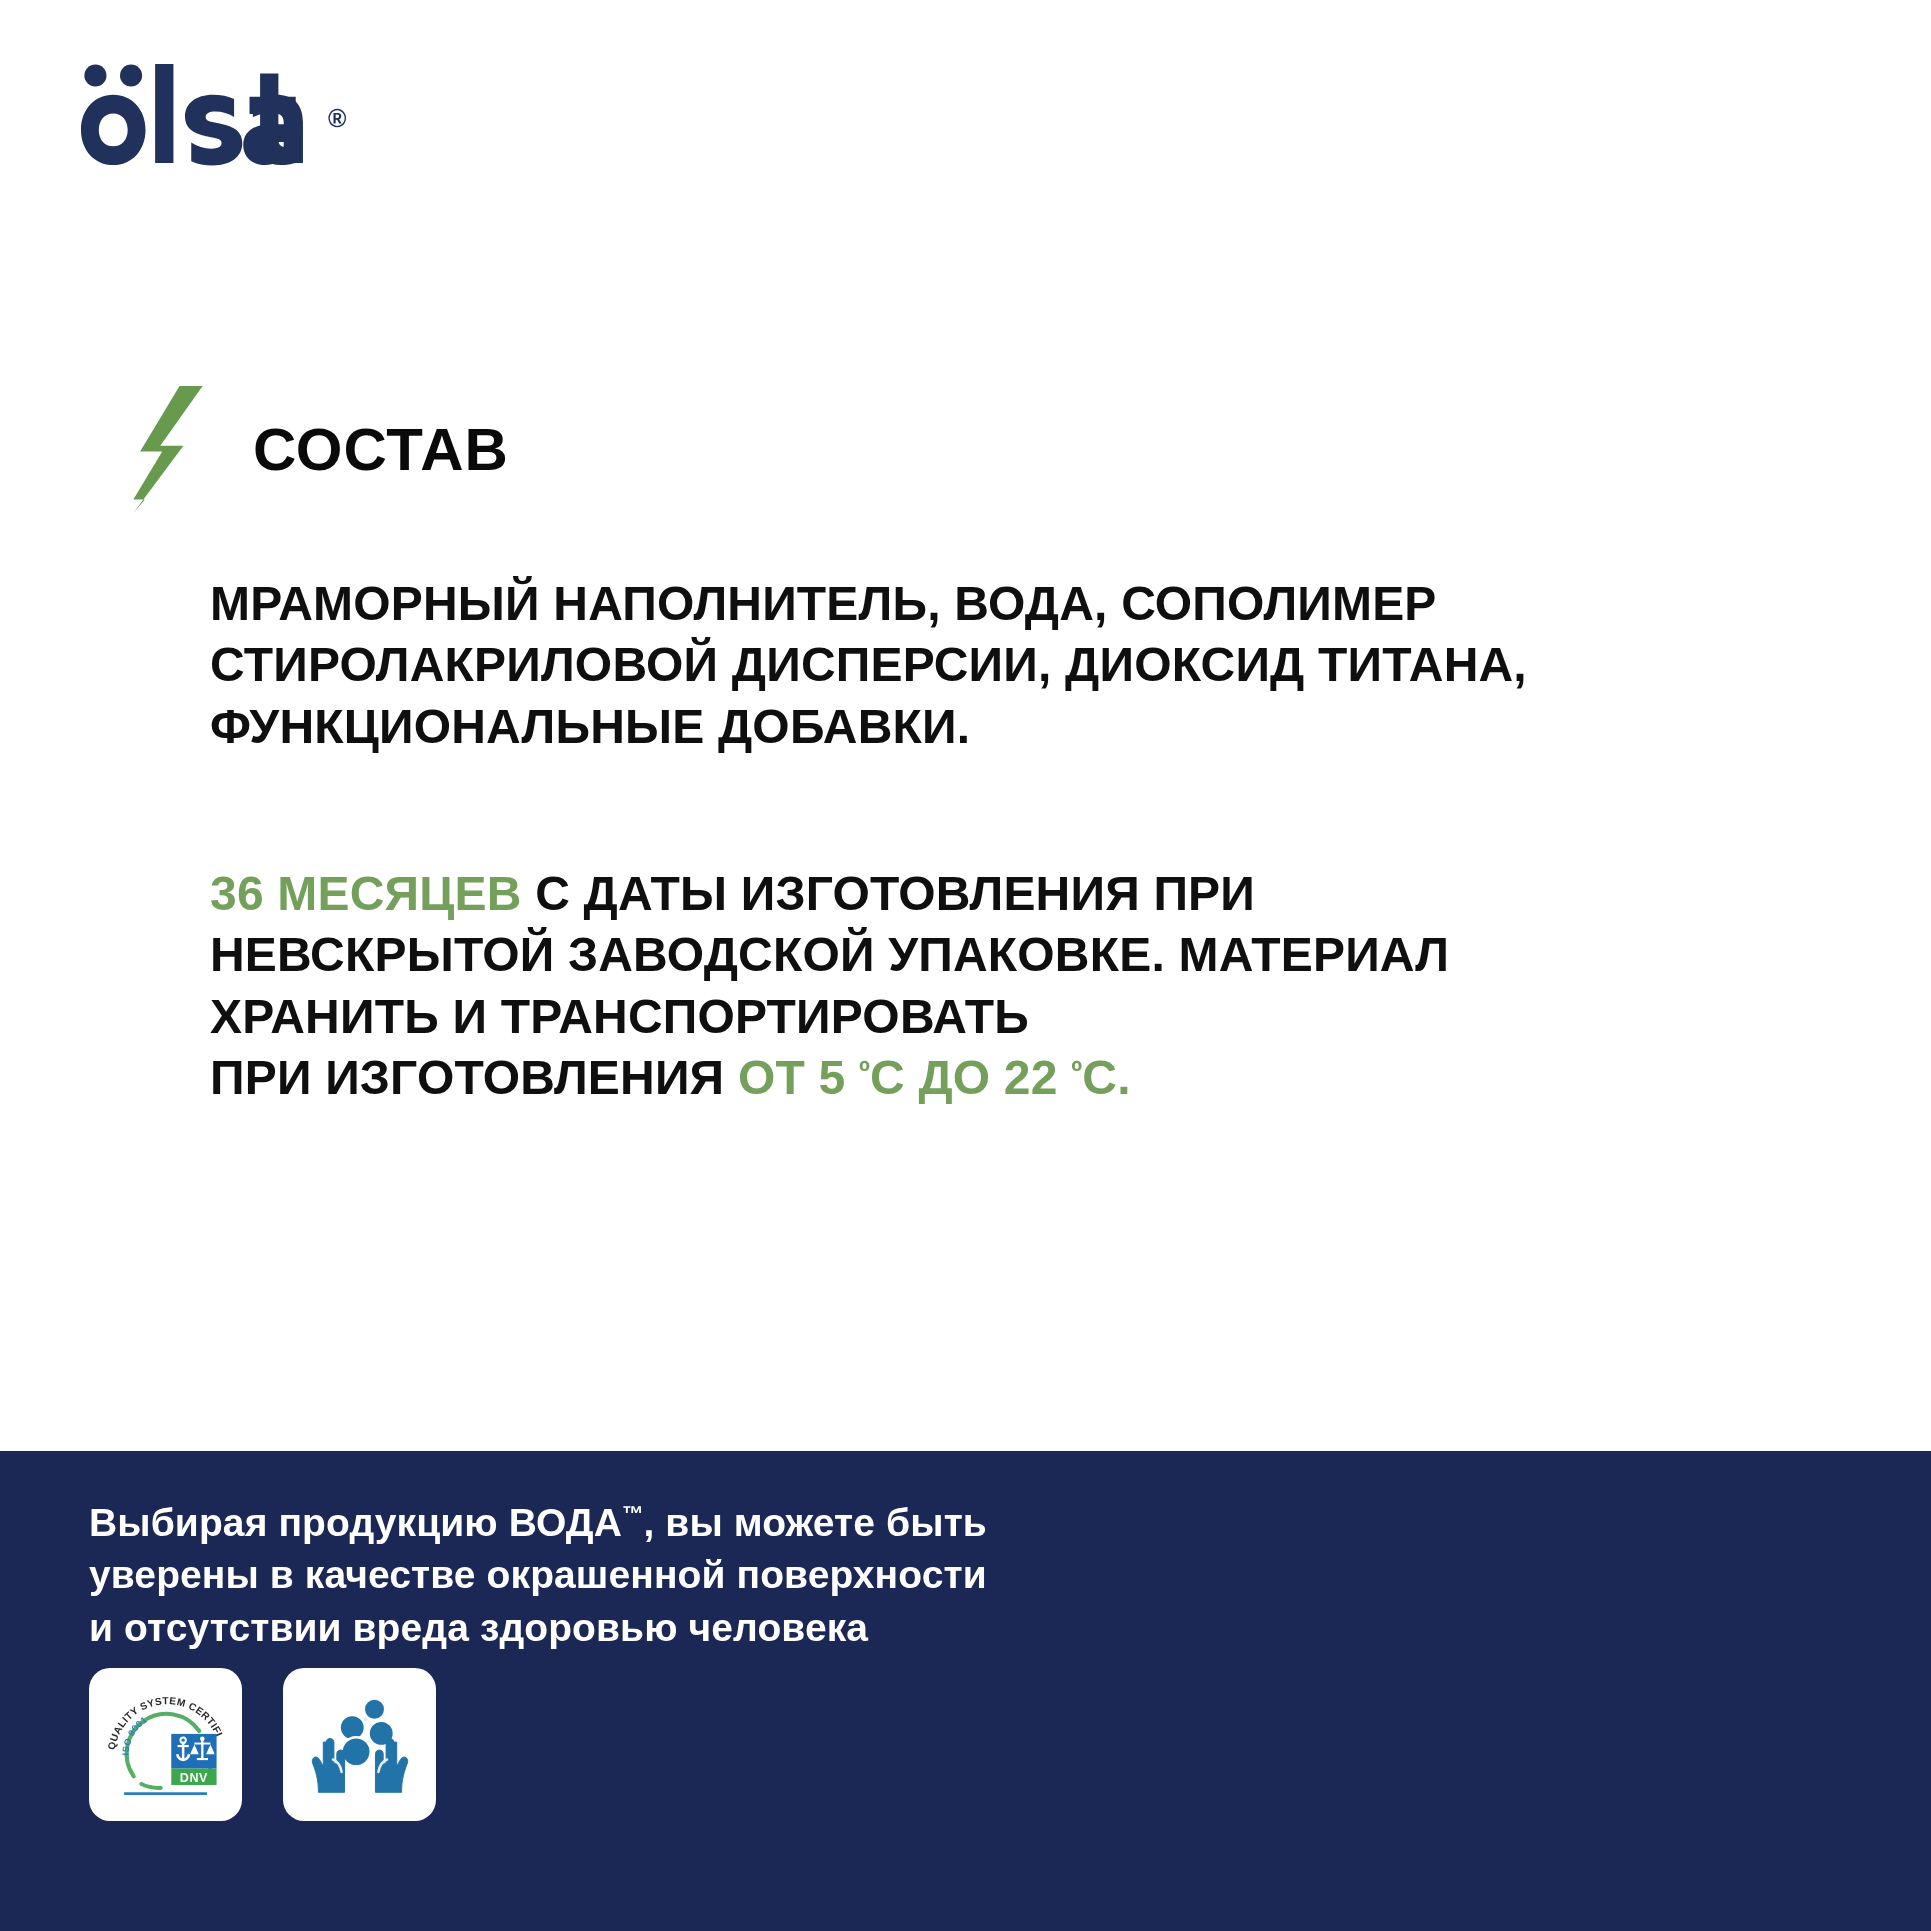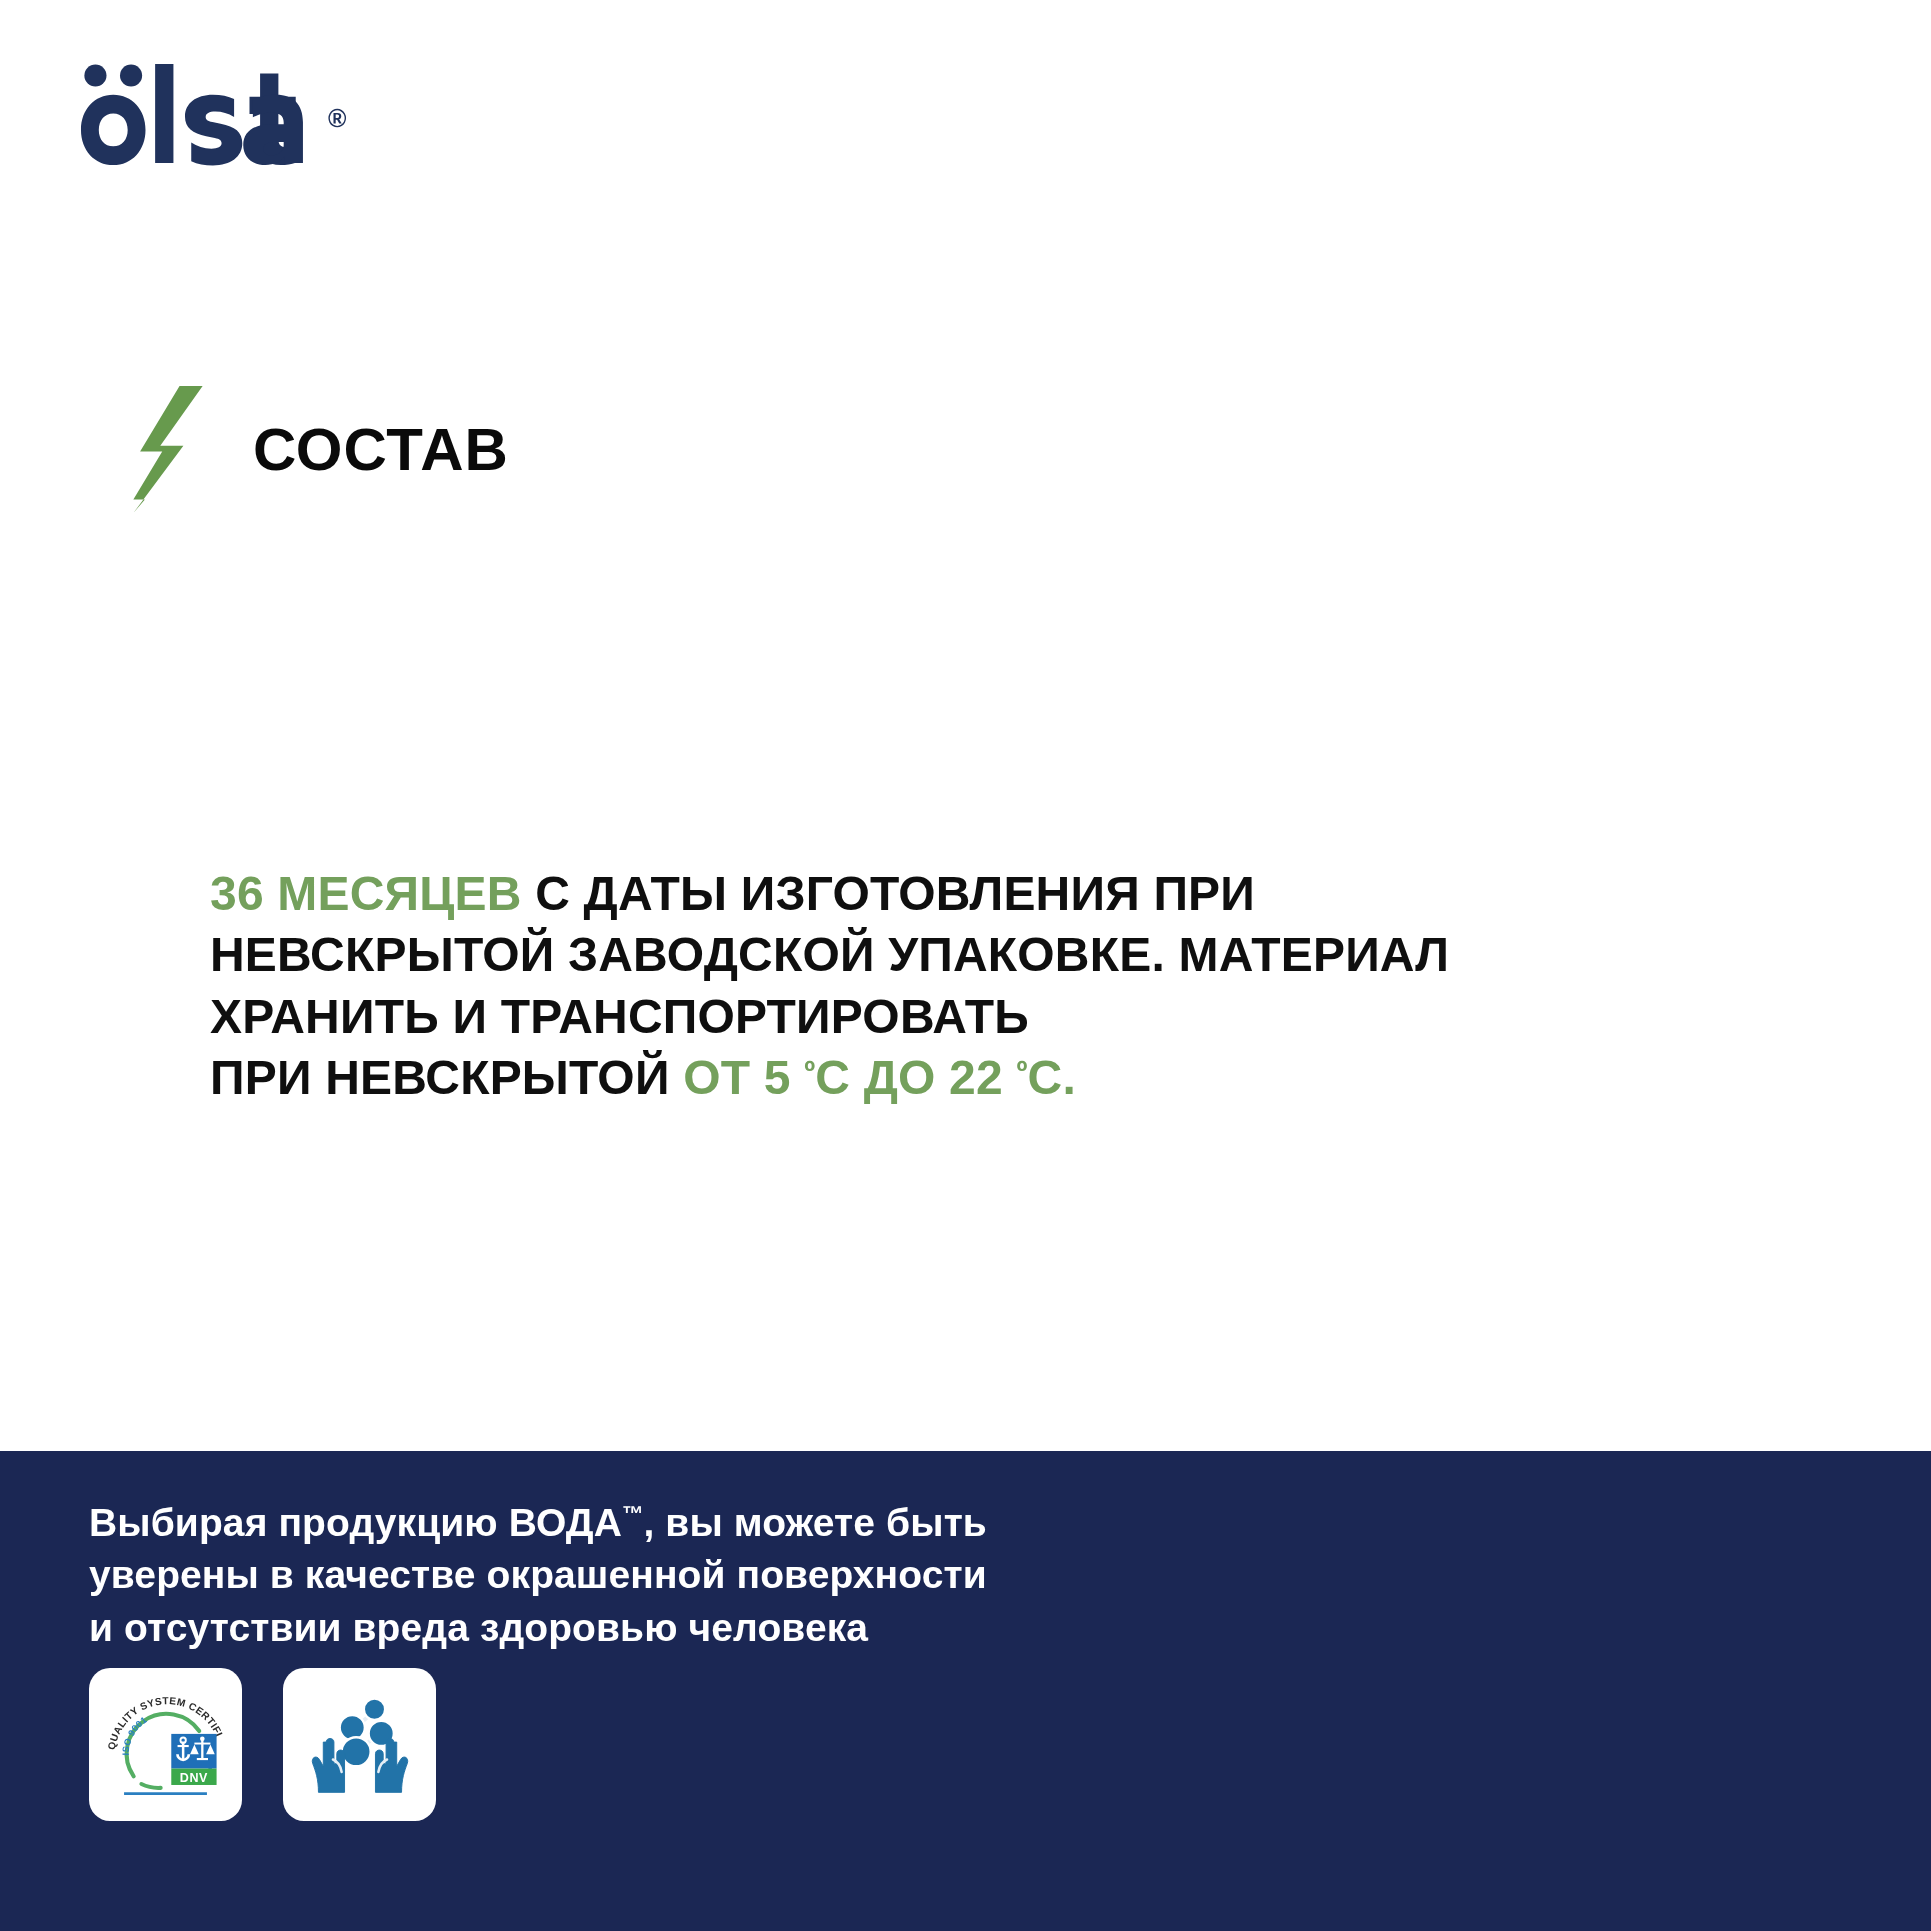--- a/index.html
+++ b/index.html
@@ -146,26 +146,27 @@
     <span class="logo-reg">®</span>
   </div>
 
   <div class="section" id="sec-compound">
     <div class="sec-head">
       <svg class="bolt" viewBox="0 0 72 132">
         <polygon fill="#679A4D" points="48,0 7,68 30,68 0,118 12,118 0,132 52,62 28,62 72,0"></polygon>
       </svg>
       <div class="sec-title">СОСТАВ</div>
     </div>
+    <div class="sec-body">МРАМОРНЫЙ НАПОЛНИТЕЛЬ, ВОДА, СОПОЛИМЕР СТИРОЛАКРИЛОВОЙ ДИСПЕРСИИ, ДИОКСИД ТИТАНА, ФУНКЦИОНАЛЬНЫЕ ДОБАВКИ.</div>
   </div>
 
   <div class="section" id="sec-storage">
     <div class="sec-body">
       <span class="green">36 МЕСЯЦЕВ</span><span> С ДАТЫ ИЗГОТОВЛЕНИЯ ПРИ НЕВСКРЫТОЙ ЗАВОДСКОЙ УПАКОВКЕ. МАТЕРИАЛ ХРАНИТЬ И ТРАНСПОРТИРОВАТЬ</span><br>
-      <span>ПРИ НЕВСКРЫТОЙ </span><span class="green"><span>ОТ 5 </span><span class="sup-deg">º</span><span>C ДО 22 </span><span class="sup-deg">º</span><span>C.</span></span>
+      <span>ПРИ ИЗГОТОВЛЕНИЯ </span><span class="green"><span>ОТ 5 </span><span class="sup-deg">º</span><span>C ДО 22 </span><span class="sup-deg">º</span><span>C.</span></span>
     </div>
   </div>
 
   <div class="photo">
     <div class="photo-sky"></div>
     <div class="photo-speck"></div>
     <div class="photo-grass"></div>
     <div class="photo-tufts"></div>
     <div class="photo-blades"></div>
     <div class="photo-dark"></div>

